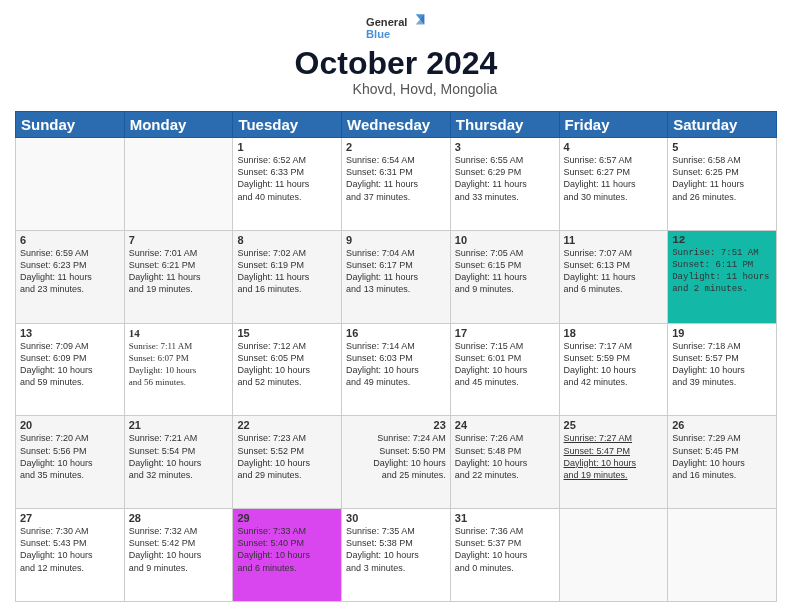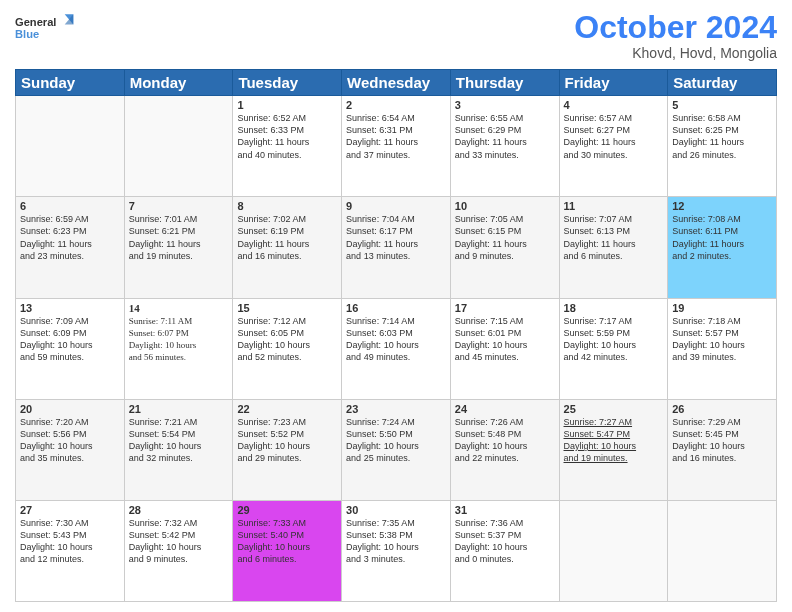--- a/index.html
+++ b/index.html
@@ -12,36 +12,37 @@
     }
     .page {
       width: 792px;
       height: 612px;
       padding: 10px 15px;
       display: flex;
       flex-direction: column;
     }
     .header {
       display: flex;
-      align-items: flex-start;
+      align-items: center;
       justify-content: space-between;
-      margin-bottom: 8px;
+      margin-bottom: 14px;
+      flex-direction: column;
     }
     .logo {
       display: flex;
       align-items: center;
       gap: 4px;
     }
     .title-block {
       text-align: right;
     }
     .month-title {
       font-size: 32px;
       font-weight: bold;
-      color: #3b82f6;
+      color: #0f172a;
       line-height: 1.1;
     }
     .location {
       font-size: 14px;
       color: #555;
     }
     .calendar {
       flex: 1;
       border: 1px solid #ccc;
       border-collapse: collapse;
@@ -194,23 +195,23 @@
 Daylight: 11 hours
 and 9 minutes.</div>
           </td>
           <td style="background: rgb(245, 245, 245);">
             <span class="day-num">11</span>
             <div class="day-info" style="white-space: pre-line;">Sunrise: 7:07 AM
 Sunset: 6:13 PM
 Daylight: 11 hours
 and 6 minutes.</div>
           </td>
-          <td style="background: #7dd3fc;">
+          <td style="background: #14b8a6; font-family: Liberation Mono, monospace;">
             <span class="day-num">12</span>
-            <div class="day-info" style="white-space: pre-line;">Sunrise: 7:08 AM
+            <div class="day-info" style="white-space: pre-line;">Sunrise: 7:51 AM
 Sunset: 6:11 PM
 Daylight: 11 hours
 and 2 minutes.</div>
           </td>
         </tr>
         <tr>
           <td style="background: rgb(255, 255, 255);">
             <span class="day-num">13</span>
             <div class="day-info" style="white-space: pre-line;">Sunrise: 7:09 AM
 Sunset: 6:09 PM
@@ -275,21 +276,21 @@
 Daylight: 10 hours
 and 32 minutes.</div>
           </td>
           <td style="background: rgb(245, 245, 245);">
             <span class="day-num">22</span>
             <div class="day-info" style="white-space: pre-line;">Sunrise: 7:23 AM
 Sunset: 5:52 PM
 Daylight: 10 hours
 and 29 minutes.</div>
           </td>
-          <td style="background: rgb(245, 245, 245);">
+          <td style="background: rgb(245, 245, 245); text-align: right;">
             <span class="day-num">23</span>
             <div class="day-info" style="white-space: pre-line;">Sunrise: 7:24 AM
 Sunset: 5:50 PM
 Daylight: 10 hours
 and 25 minutes.</div>
           </td>
           <td style="background: rgb(245, 245, 245);">
             <span class="day-num">24</span>
             <div class="day-info" style="white-space: pre-line;">Sunrise: 7:26 AM
 Sunset: 5:48 PM

